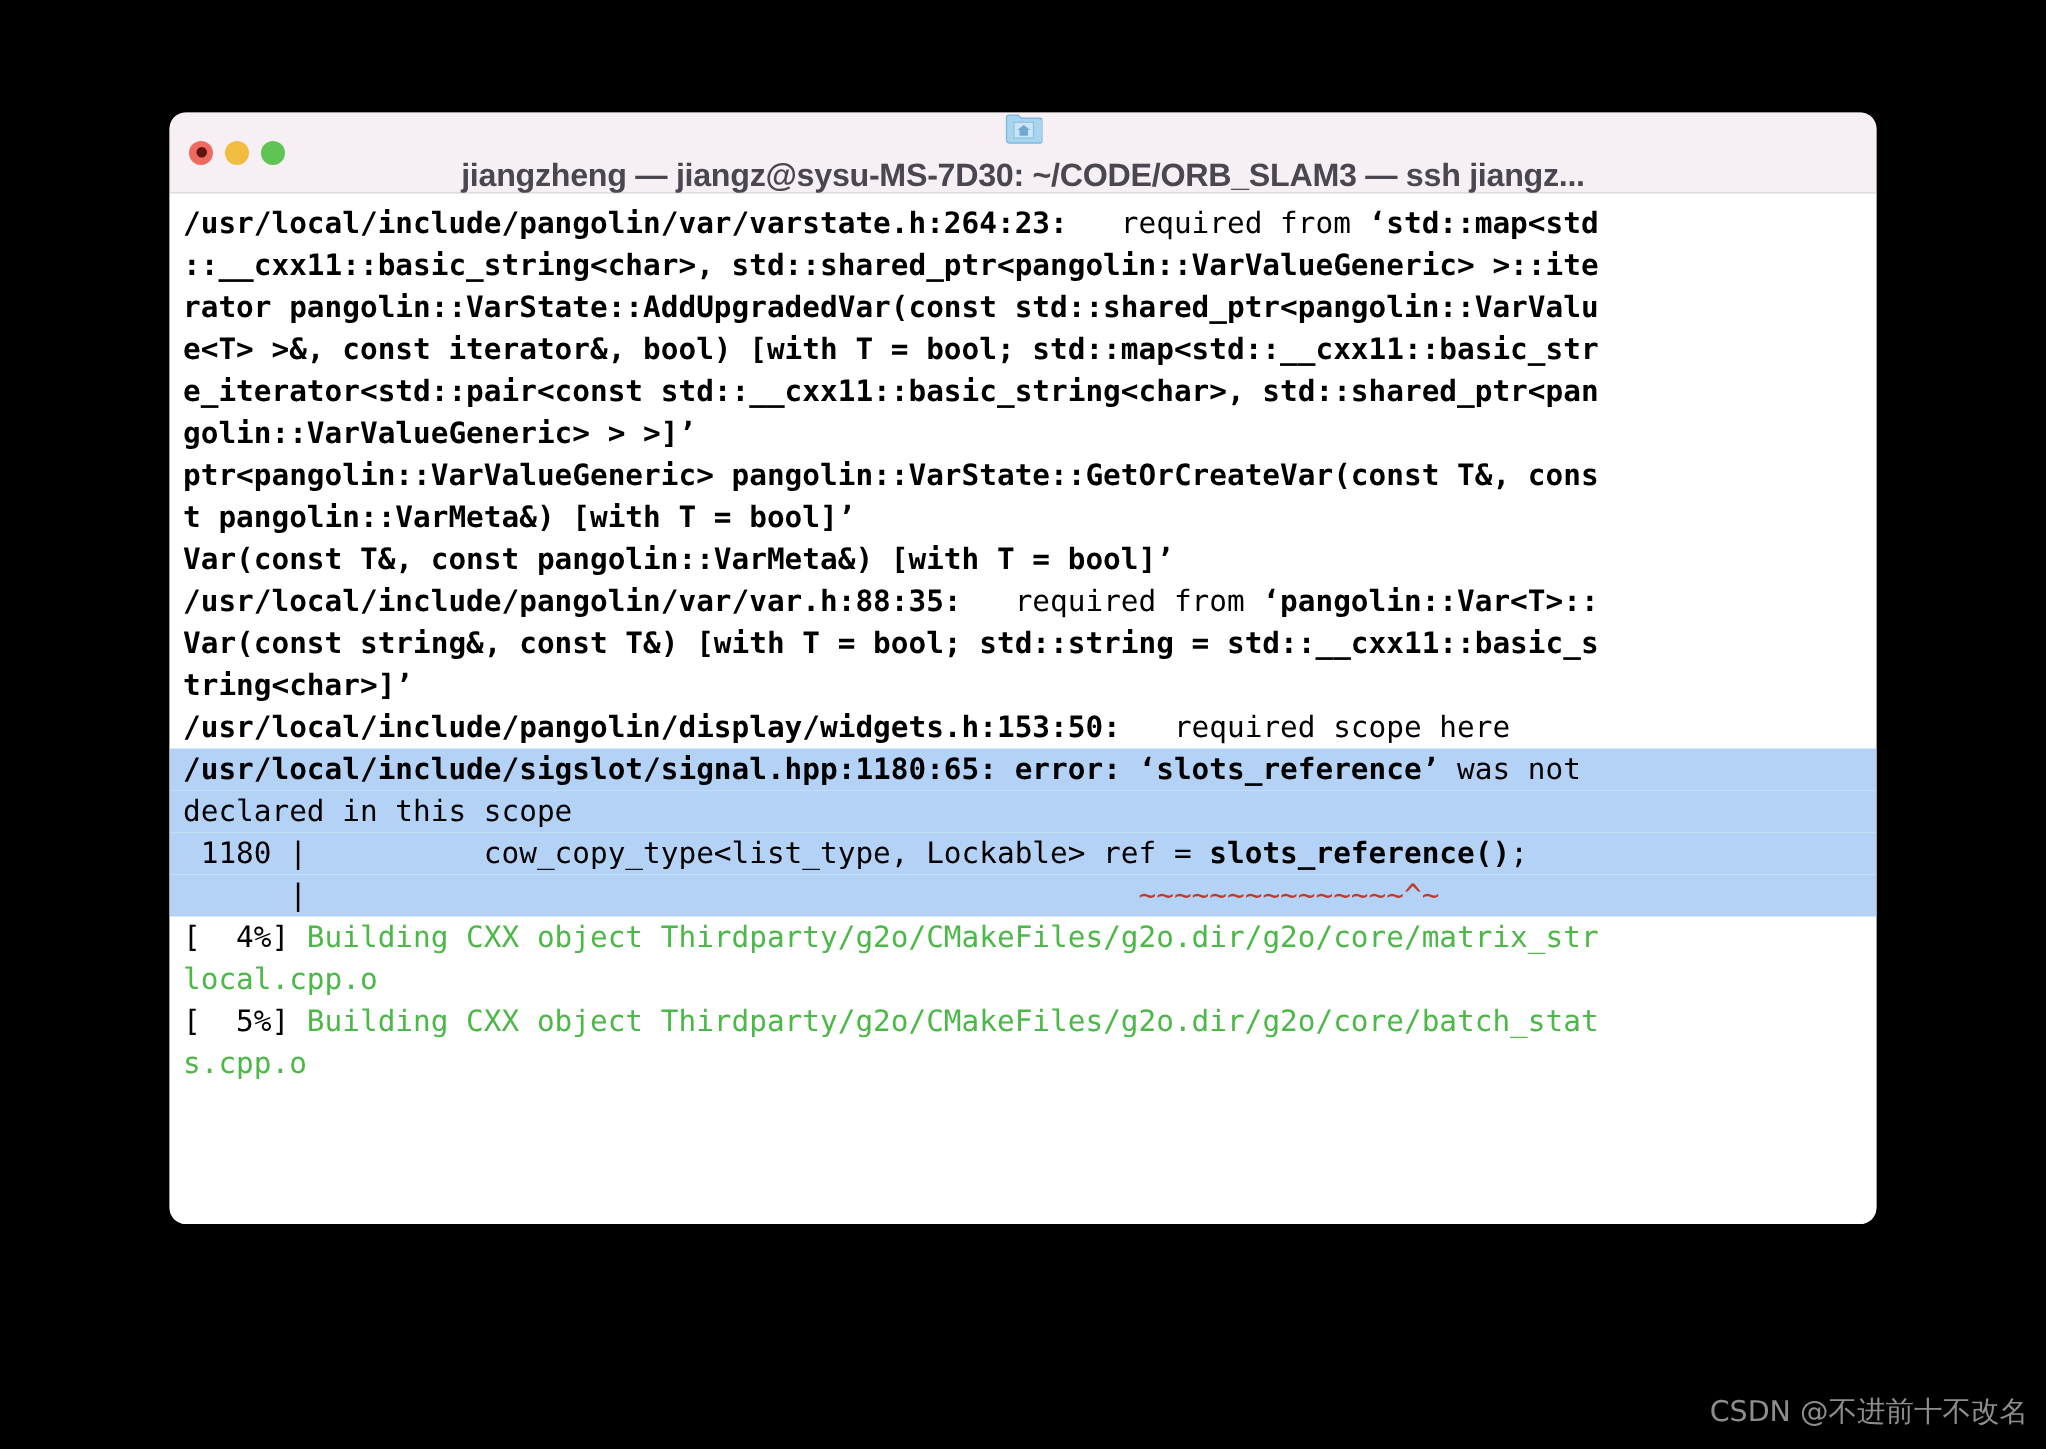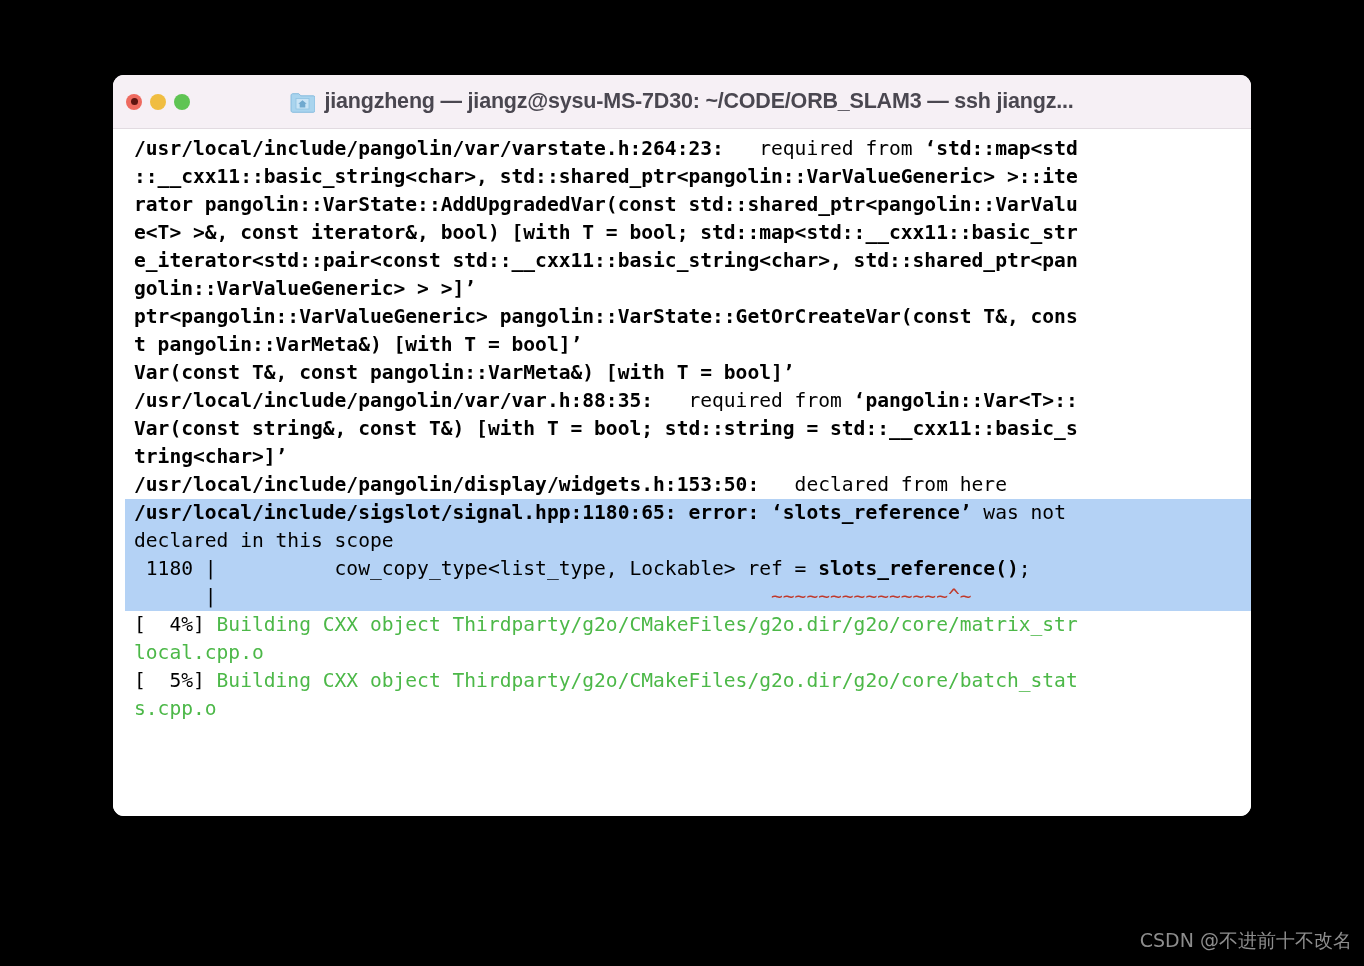--- a/index.html
+++ b/index.html
@@ -65,38 +65,39 @@
   }
 
   #title-center {
     position: absolute;
     left: 0; right: 0;
     display: flex;
     align-items: center;
     justify-content: center;
     gap: 9px;
     pointer-events: none;
+    flex-direction: column;
   }
   #folder-icon {
     width: 25px;
     height: 22px;
     flex: 0 0 auto;
   }
   #window-title {
     font-family: "Liberation Sans", sans-serif;
     font-size: 21.5px;
     font-weight: bold;
     color: #4a4750;
     letter-spacing: -0.2px;
     white-space: nowrap;
   }
 
   
   #terminal-body {
-    padding: 6px 0 0 12px;
+    padding: 6px 0 0 0;
     background: #ffffff;
     height: 719px;
     box-sizing: border-box;
     overflow: hidden;
   }
   .tline {
     font-family: "DejaVu Sans Mono", "Liberation Mono", monospace;
     font-size: 19.6px;
     line-height: 28px;
     white-space: pre;
@@ -153,21 +154,21 @@
       <div class="tline"><span class="b">rator pangolin::VarState::AddUpgradedVar(const std::shared_ptr&lt;pangolin::VarValu</span></div>
       <div class="tline"><span class="b">e&lt;T&gt; &gt;&amp;, const iterator&amp;, bool) [with T = bool; std::map&lt;std::__cxx11::basic_str</span></div>
       <div class="tline"><span class="b">e_iterator&lt;std::pair&lt;const std::__cxx11::basic_string&lt;char&gt;, std::shared_ptr&lt;pan</span></div>
       <div class="tline"><span class="b">golin::VarValueGeneric&gt; &gt; &gt;]’</span></div>
       <div class="tline"><span class="b">ptr&lt;pangolin::VarValueGeneric&gt; pangolin::VarState::GetOrCreateVar(const T&amp;, cons</span></div>
       <div class="tline"><span class="b">t pangolin::VarMeta&amp;) [with T = bool]’</span></div>
       <div class="tline"><span class="b">Var(const T&amp;, const pangolin::VarMeta&amp;) [with T = bool]’</span></div>
       <div class="tline"><span class="b">/usr/local/include/pangolin/var/var.h:88:35:</span><span class="n">   required from </span><span class="b">‘pangolin::Var&lt;T&gt;::</span></div>
       <div class="tline"><span class="b">Var(const string&amp;, const T&amp;) [with T = bool; std::string = std::__cxx11::basic_s</span></div>
       <div class="tline"><span class="b">tring&lt;char&gt;]’</span></div>
-      <div class="tline"><span class="b">/usr/local/include/pangolin/display/widgets.h:153:50:</span><span class="n">   declared from here</span></div>
+      <div class="tline"><span class="b">/usr/local/include/pangolin/display/widgets.h:153:50:</span><span class="n">   required scope here</span></div>
       <div class="tline hl"><span class="b">/usr/local/include/sigslot/signal.hpp:1180:65: </span><span class="err">error: </span><span class="b">‘slots_reference’</span><span class="n"> was not</span></div>
       <div class="tline hl"><span class="n">declared in this scope</span></div>
       <div class="tline hl"><span class="n"> 1180 |          cow_copy_type&lt;list_type, Lockable&gt; ref = </span><span class="err">slots_reference()</span><span class="n">;</span></div>
       <div class="tline hl"><span class="n">      |                                               </span><span class="errn">~~~~~~~~~~~~~~~^~</span></div>
       <div class="tline"><span class="blk">[</span><span class="blk">  4%</span><span class="blk">] </span><span class="grn">Building CXX object Thirdparty/g2o/CMakeFiles/g2o.dir/g2o/core/matrix_str</span></div>
       <div class="tline"><span class="grn">local.cpp.o</span></div>
       <div class="tline"><span class="blk">[</span><span class="blk">  5%</span><span class="blk">] </span><span class="grn">Building CXX object Thirdparty/g2o/CMakeFiles/g2o.dir/g2o/core/batch_stat</span></div>
       <div class="tline"><span class="grn">s.cpp.o</span></div>
     </div>
 

